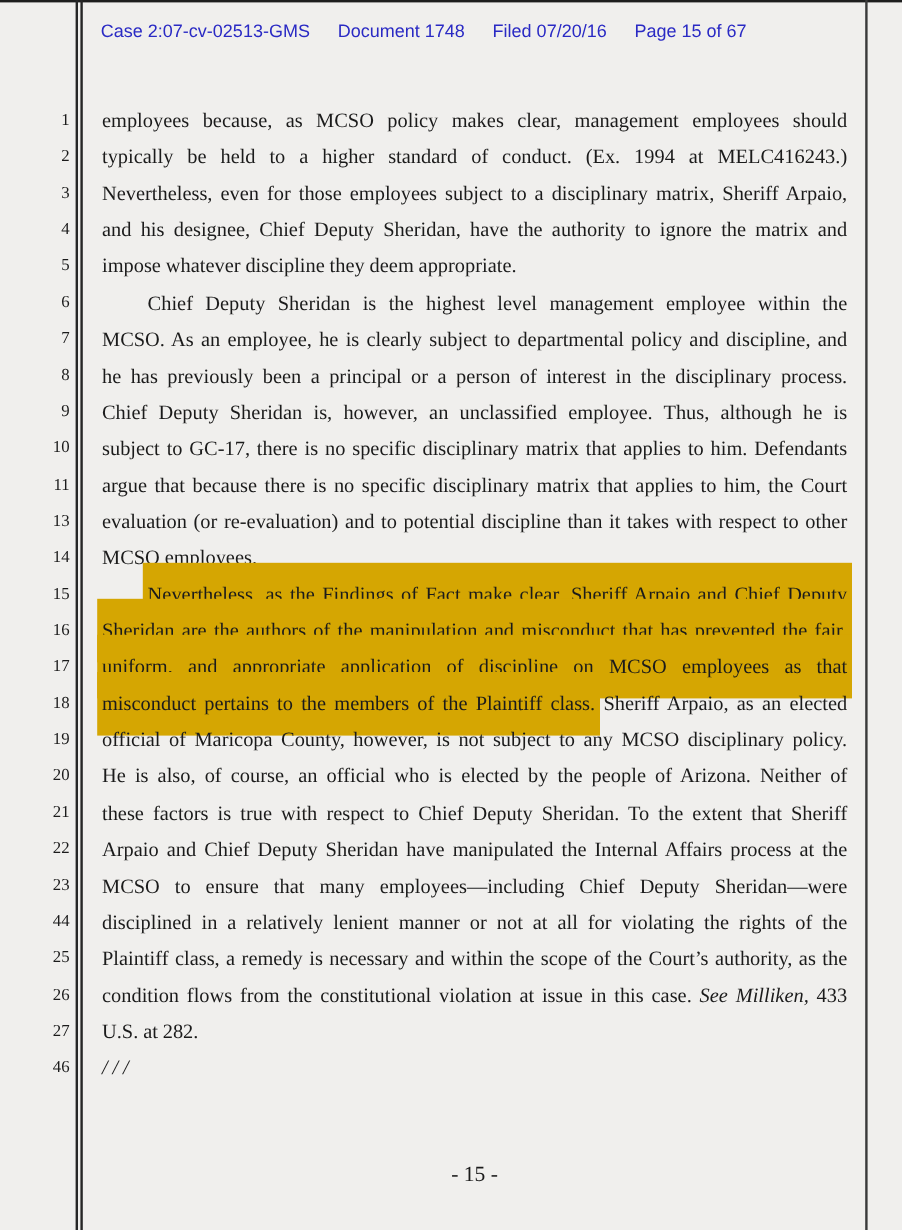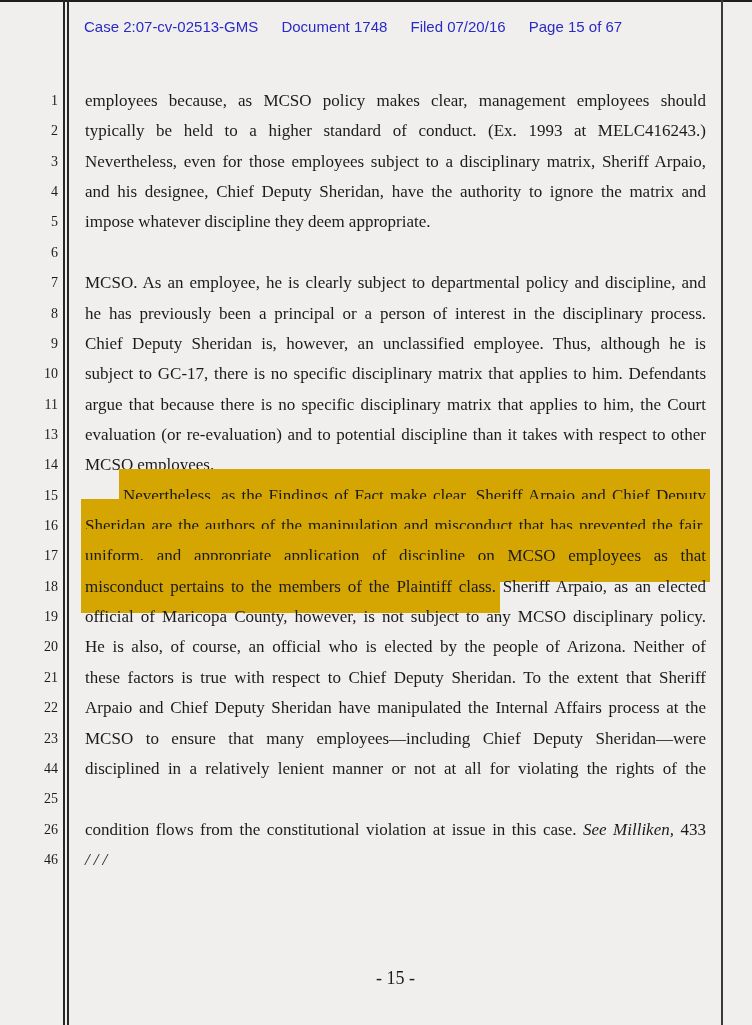--- a/index.html
+++ b/index.html
@@ -61,36 +61,37 @@
   <span class="hpart">Page 15 of 67</span>
 </div>
 
 <div class="lines">
     <div class="row">
       <span class="num">1</span>
       <div class="txt just"><span>employees because, as MCSO policy makes clear, management employees should</span></div>
     </div>
     <div class="row">
       <span class="num">2</span>
-      <div class="txt just"><span>typically be held to a higher standard of conduct.  (Ex. 1993 at MELC416243.)</span></div>
+      <div class="txt just"><span>typically be held to a higher standard of conduct.  (Ex. 1994 at MELC416243.)</span></div>
     </div>
     <div class="row">
       <span class="num">3</span>
       <div class="txt just"><span>Nevertheless, even for those employees subject to a disciplinary matrix, Sheriff Arpaio,</span></div>
     </div>
     <div class="row">
       <span class="num">4</span>
       <div class="txt just"><span>and his designee, Chief Deputy Sheridan, have the authority to ignore the matrix and</span></div>
     </div>
     <div class="row">
       <span class="num">5</span>
       <div class="txt"><span>impose whatever discipline they deem appropriate.</span></div>
     </div>
     <div class="row">
       <span class="num">6</span>
+      <div class="txt just ind"><span>Chief Deputy Sheridan is the highest level management employee within the</span></div>
     </div>
     <div class="row">
       <span class="num">7</span>
       <div class="txt just"><span>MCSO.  As an employee, he is clearly subject to departmental policy and discipline, and</span></div>
     </div>
     <div class="row">
       <span class="num">8</span>
       <div class="txt just"><span>he has previously been a principal or a person of interest in the disciplinary process.</span></div>
     </div>
     <div class="row">
@@ -148,24 +149,29 @@
     <div class="row">
       <span class="num">23</span>
       <div class="txt just"><span>MCSO to ensure that many employees—including Chief Deputy Sheridan—were</span></div>
     </div>
     <div class="row">
       <span class="num">44</span>
       <div class="txt just"><span>disciplined in a relatively lenient manner or not at all for violating the rights of the</span></div>
     </div>
     <div class="row">
       <span class="num">25</span>
+      <div class="txt just"><span>Plaintiff class, a remedy is necessary and within the scope of the Court’s authority, as the</span></div>
     </div>
     <div class="row">
       <span class="num">26</span>
       <div class="txt just"><span>condition flows from the constitutional violation at issue in this case.  </span><span class="it">See Milliken,</span><span> 433</span></div>
+    </div>
+    <div class="row">
+      <span class="num">27</span>
+      <div class="txt"><span>U.S. at 282.</span></div>
     </div>
     <div class="row">
       <span class="num">46</span>
       <div class="txt"><span class="it">/ / /</span></div>
     </div>
   </div>
 
 <div class="footer">- 15 -</div>
 
 </body></html>

